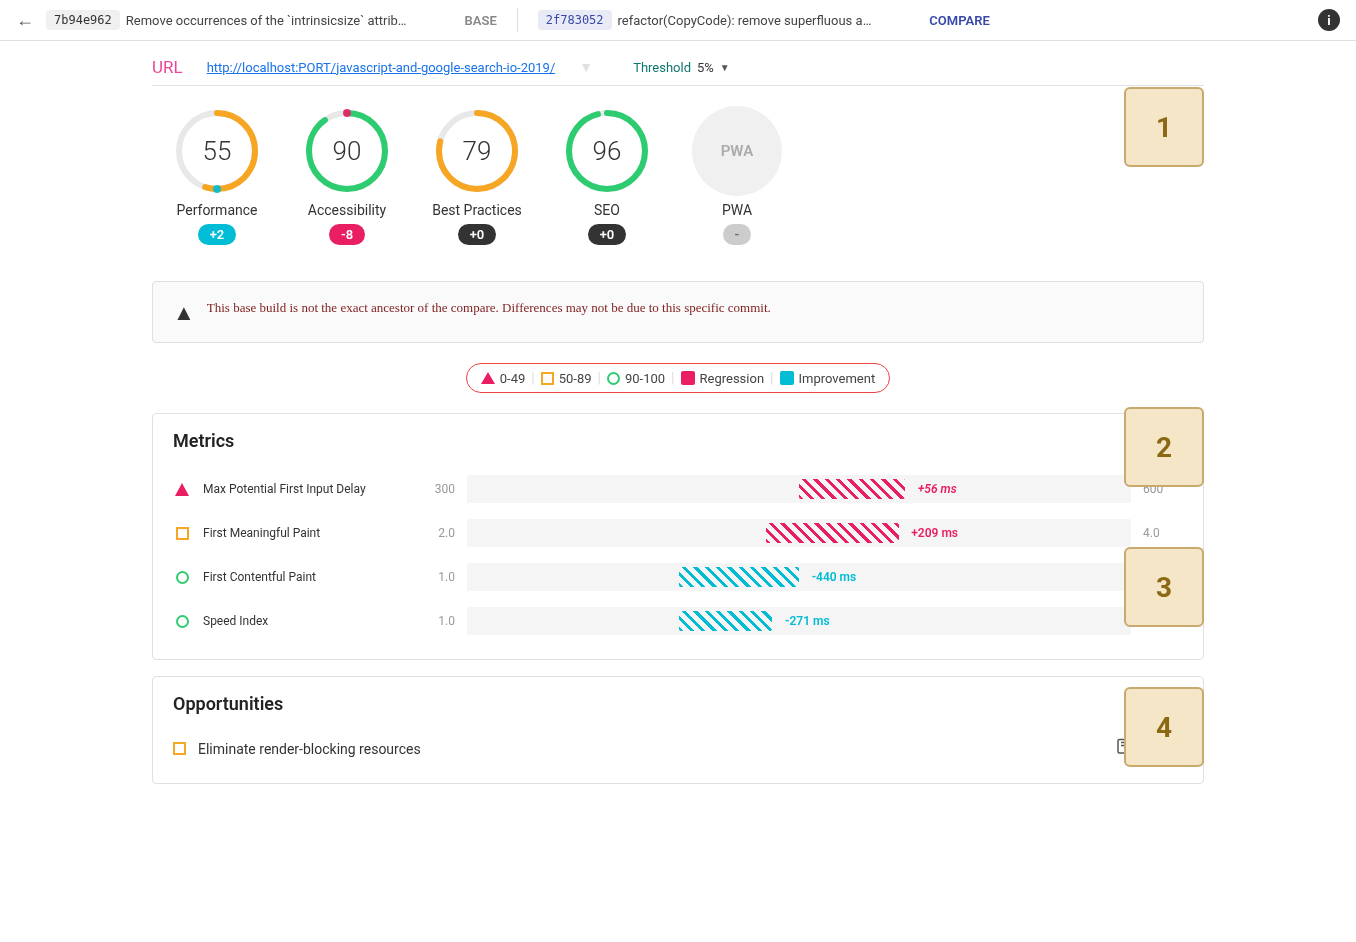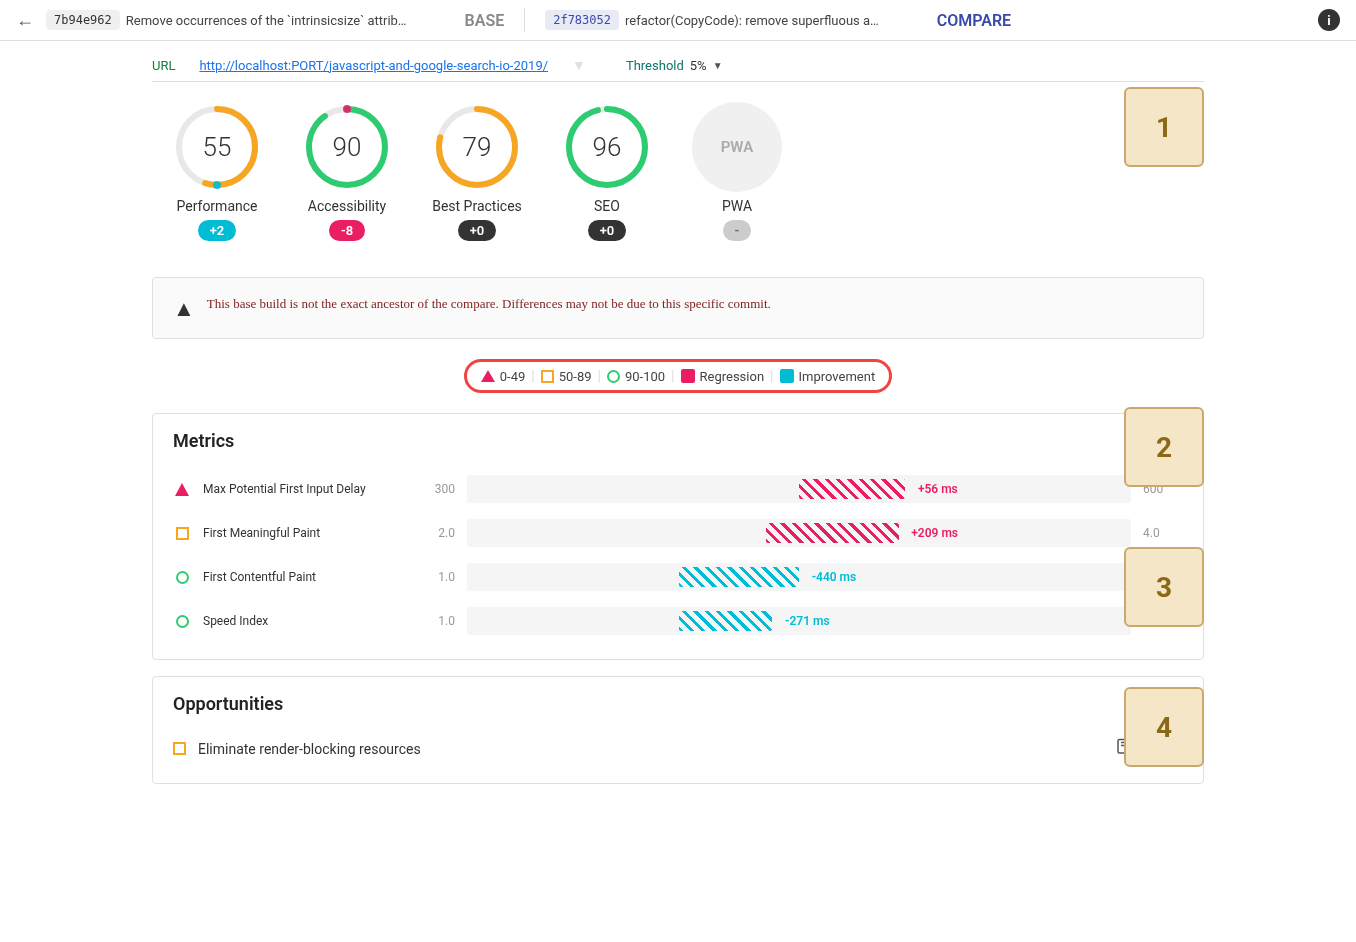--- a/index.html
+++ b/index.html
@@ -11,34 +11,34 @@
       background: #fff; gap: 12px;
     }
     .back-btn { font-size: 18px; cursor: pointer; color: #555; background: none; border: none; }
     .commit-block { display: flex; align-items: center; gap: 6px; }
     .commit-hash {
       background: #f0f0f0; border-radius: 4px; padding: 3px 8px;
       font-family: monospace; font-size: 12px; color: #333;
     }
     .commit-hash.compare { background: #e8eaf6; color: #3949ab; }
     .commit-desc { font-size: 13px; color: #444; max-width: 340px; white-space: nowrap; overflow: hidden; text-overflow: ellipsis; }
-    .commit-label { font-size: 16px; font-weight: 600; color: #888; margin-left: 4px; padding-left: 48px; }
+    .commit-label { font-size: 13px; font-weight: 600; color: #888; margin-left: 4px; padding-left: 48px; }
     .commit-label.compare { color: #3949ab; }
     .divider-v { width: 1px; height: 24px; background: #ddd; margin: 0 8px; }
     .info-icon {
       width: 22px; height: 22px; border-radius: 50%; background: #333; color: #fff;
       display: flex; align-items: center; justify-content: center; font-size: 13px; font-weight: bold; margin-left: auto;
     }
 
     
     .main { padding: 16px 24px; max-width: 1100px; margin: 0 auto; position: relative; }
 
     
     .url-bar { display: flex; align-items: center; gap: 24px; margin-bottom: 20px; border-bottom: 1px solid #e0e0e0; padding-bottom: 8px; }
-    .url-label { font-size: 13px; color: #15803d; }
+    .url-label { font-size: 17px; color: #ec4899; }
     .url-value { font-size: 13px; color: #1a73e8; text-decoration: underline; }
     .threshold-block { display: flex; align-items: center; gap: 6px; margin-left: 16px; }
     .threshold-label { font-size: 13px; color: #0f766e; }
     .threshold-value { font-size: 13px; color: #333; }
     .dropdown-arrow { font-size: 10px; color: #555; }
 
     
     .score-cards { display: flex; align-items: flex-end; gap: 40px; margin-bottom: 36px; padding: 0 20px; }
     .score-card { display: flex; flex-direction: column; align-items: center; gap: 6px; }
     .score-circle-wrap { position: relative; width: 90px; height: 90px; }
@@ -68,21 +68,21 @@
       display: flex; align-items: flex-start; gap: 12px;
       border: 1px solid #e0e0e0; border-radius: 4px; padding: 16px 20px;
       margin-bottom: 20px; background: #fafafa;
     }
     .warning-icon { font-size: 22px; color: #333; flex-shrink: 0; margin-top: 2px; }
     .warning-text { font-size: 13px; color: #7f1d1d; line-height: 1.6; font-family: Liberation Serif, serif; }
 
     
     .legend { display: flex; align-items: center; gap: 16px; justify-content: center; margin-bottom: 20px; }
     .legend-pill {
-      display: flex; align-items: center; gap: 6px; border: 3px solid #ef4444;
+      display: flex; align-items: center; gap: 6px; border: 1px solid #ef4444;
       border-radius: 20px; padding: 6px 14px; background: #fff; justify-content: flex-end;
     }
     .legend-item { display: flex; align-items: center; gap: 5px; font-size: 13px; color: #444; }
     .legend-triangle { width: 0; height: 0; border-left: 7px solid transparent; border-right: 7px solid transparent; border-bottom: 12px solid #e91e63; }
     .legend-square-orange { width: 13px; height: 13px; border: 2px solid #f6a623; background: transparent; }
     .legend-circle-green { width: 13px; height: 13px; border-radius: 50%; border: 2px solid #2ecc71; background: transparent; }
     .legend-rect-regression { width: 14px; height: 14px; background: #e91e63; border-radius: 2px; }
     .legend-rect-improvement { width: 14px; height: 14px; background: #00bcd4; border-radius: 2px; }
     .sep { color: #ddd; }
 
@@ -255,21 +255,21 @@
       <div id="metrics-rows">
           <div class="metric-row">
     <div class="metric-icon">
               <div class="metric-triangle"></div>
             </div>
     <span class="metric-name">Max Potential First Input Delay</span>
     <span class="metric-left-val">300</span>
     <div class="metric-bar-wrap" style="position:relative;">
       <div class="bar-container">
         <div class="bar-segment hatch-pink" style="left:50%;width:16%;border-radius:2px;"></div>
-        <div class="bar-label" style="left:67%;color:#e91e63;">+56 ms</div>
+        <div class="bar-label" style="left:67%;color:#e91e63;font-style:italic;">+56 ms</div>
       </div>
     </div>
     <span class="metric-right-val">600</span>
   </div>
           <div class="metric-row">
     <div class="metric-icon">
               <div class="metric-square"></div>
             </div>
     <span class="metric-name">First Meaningful Paint</span>
     <span class="metric-left-val">2.0</span>

